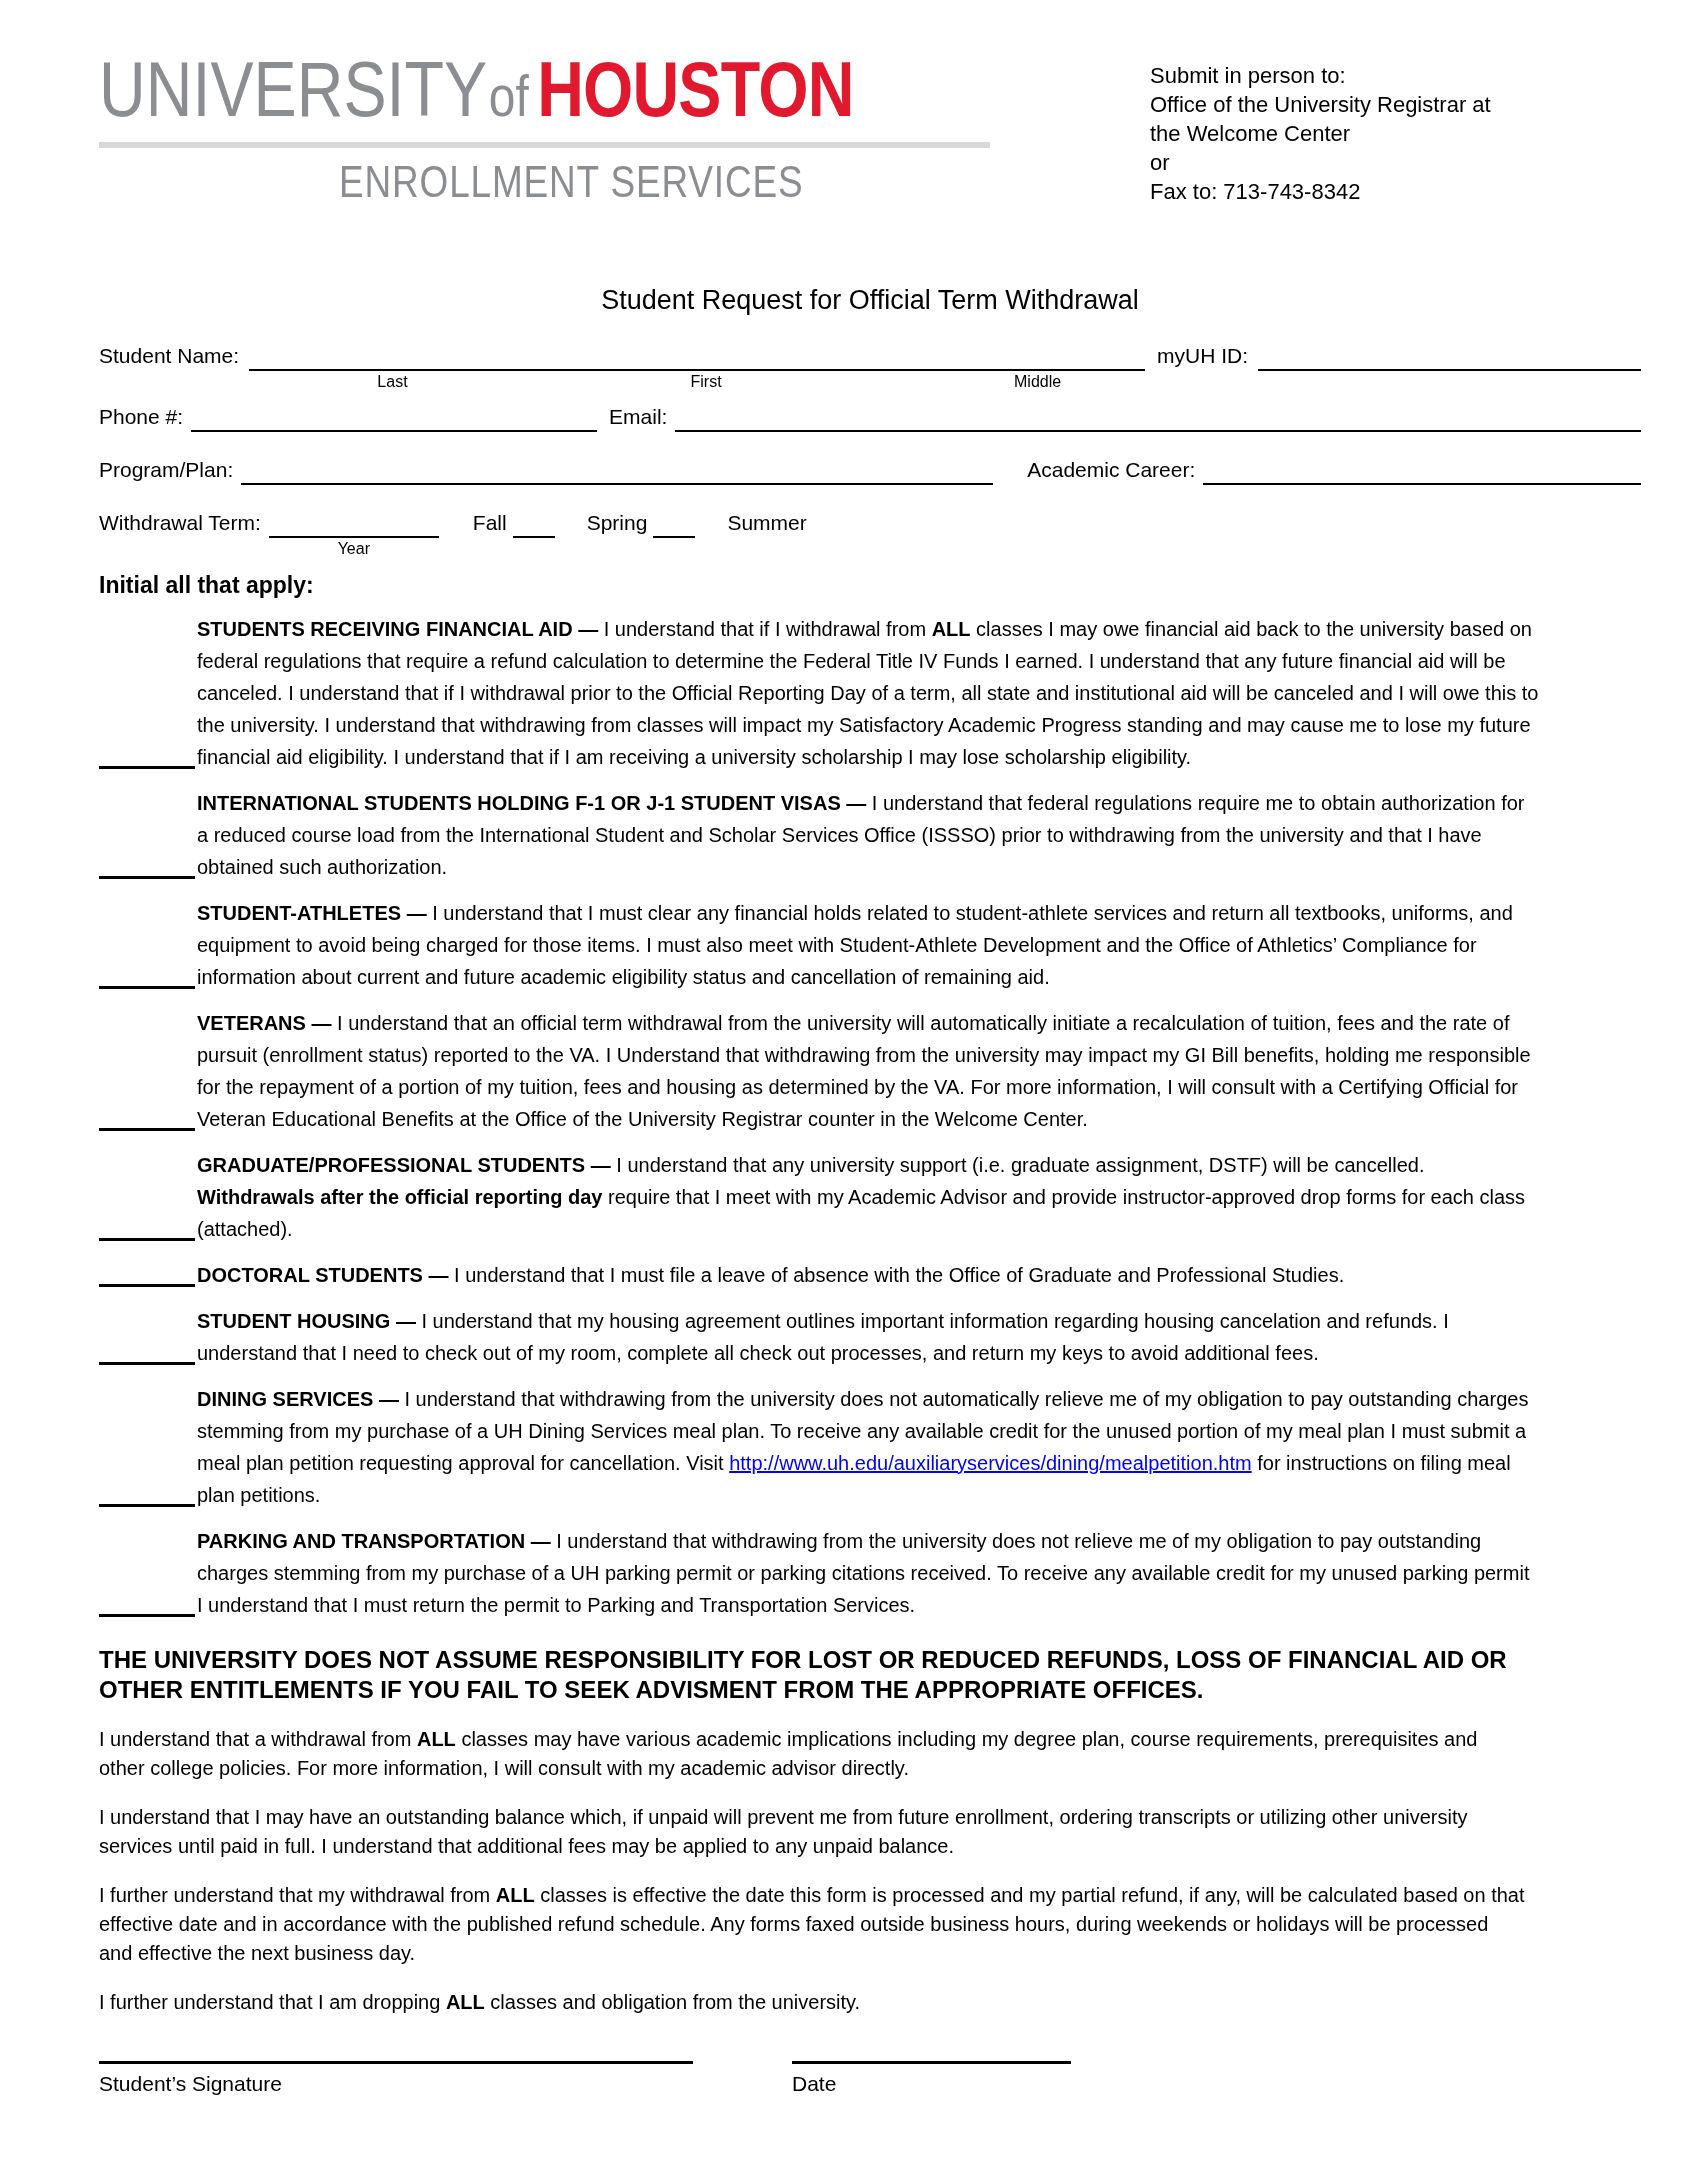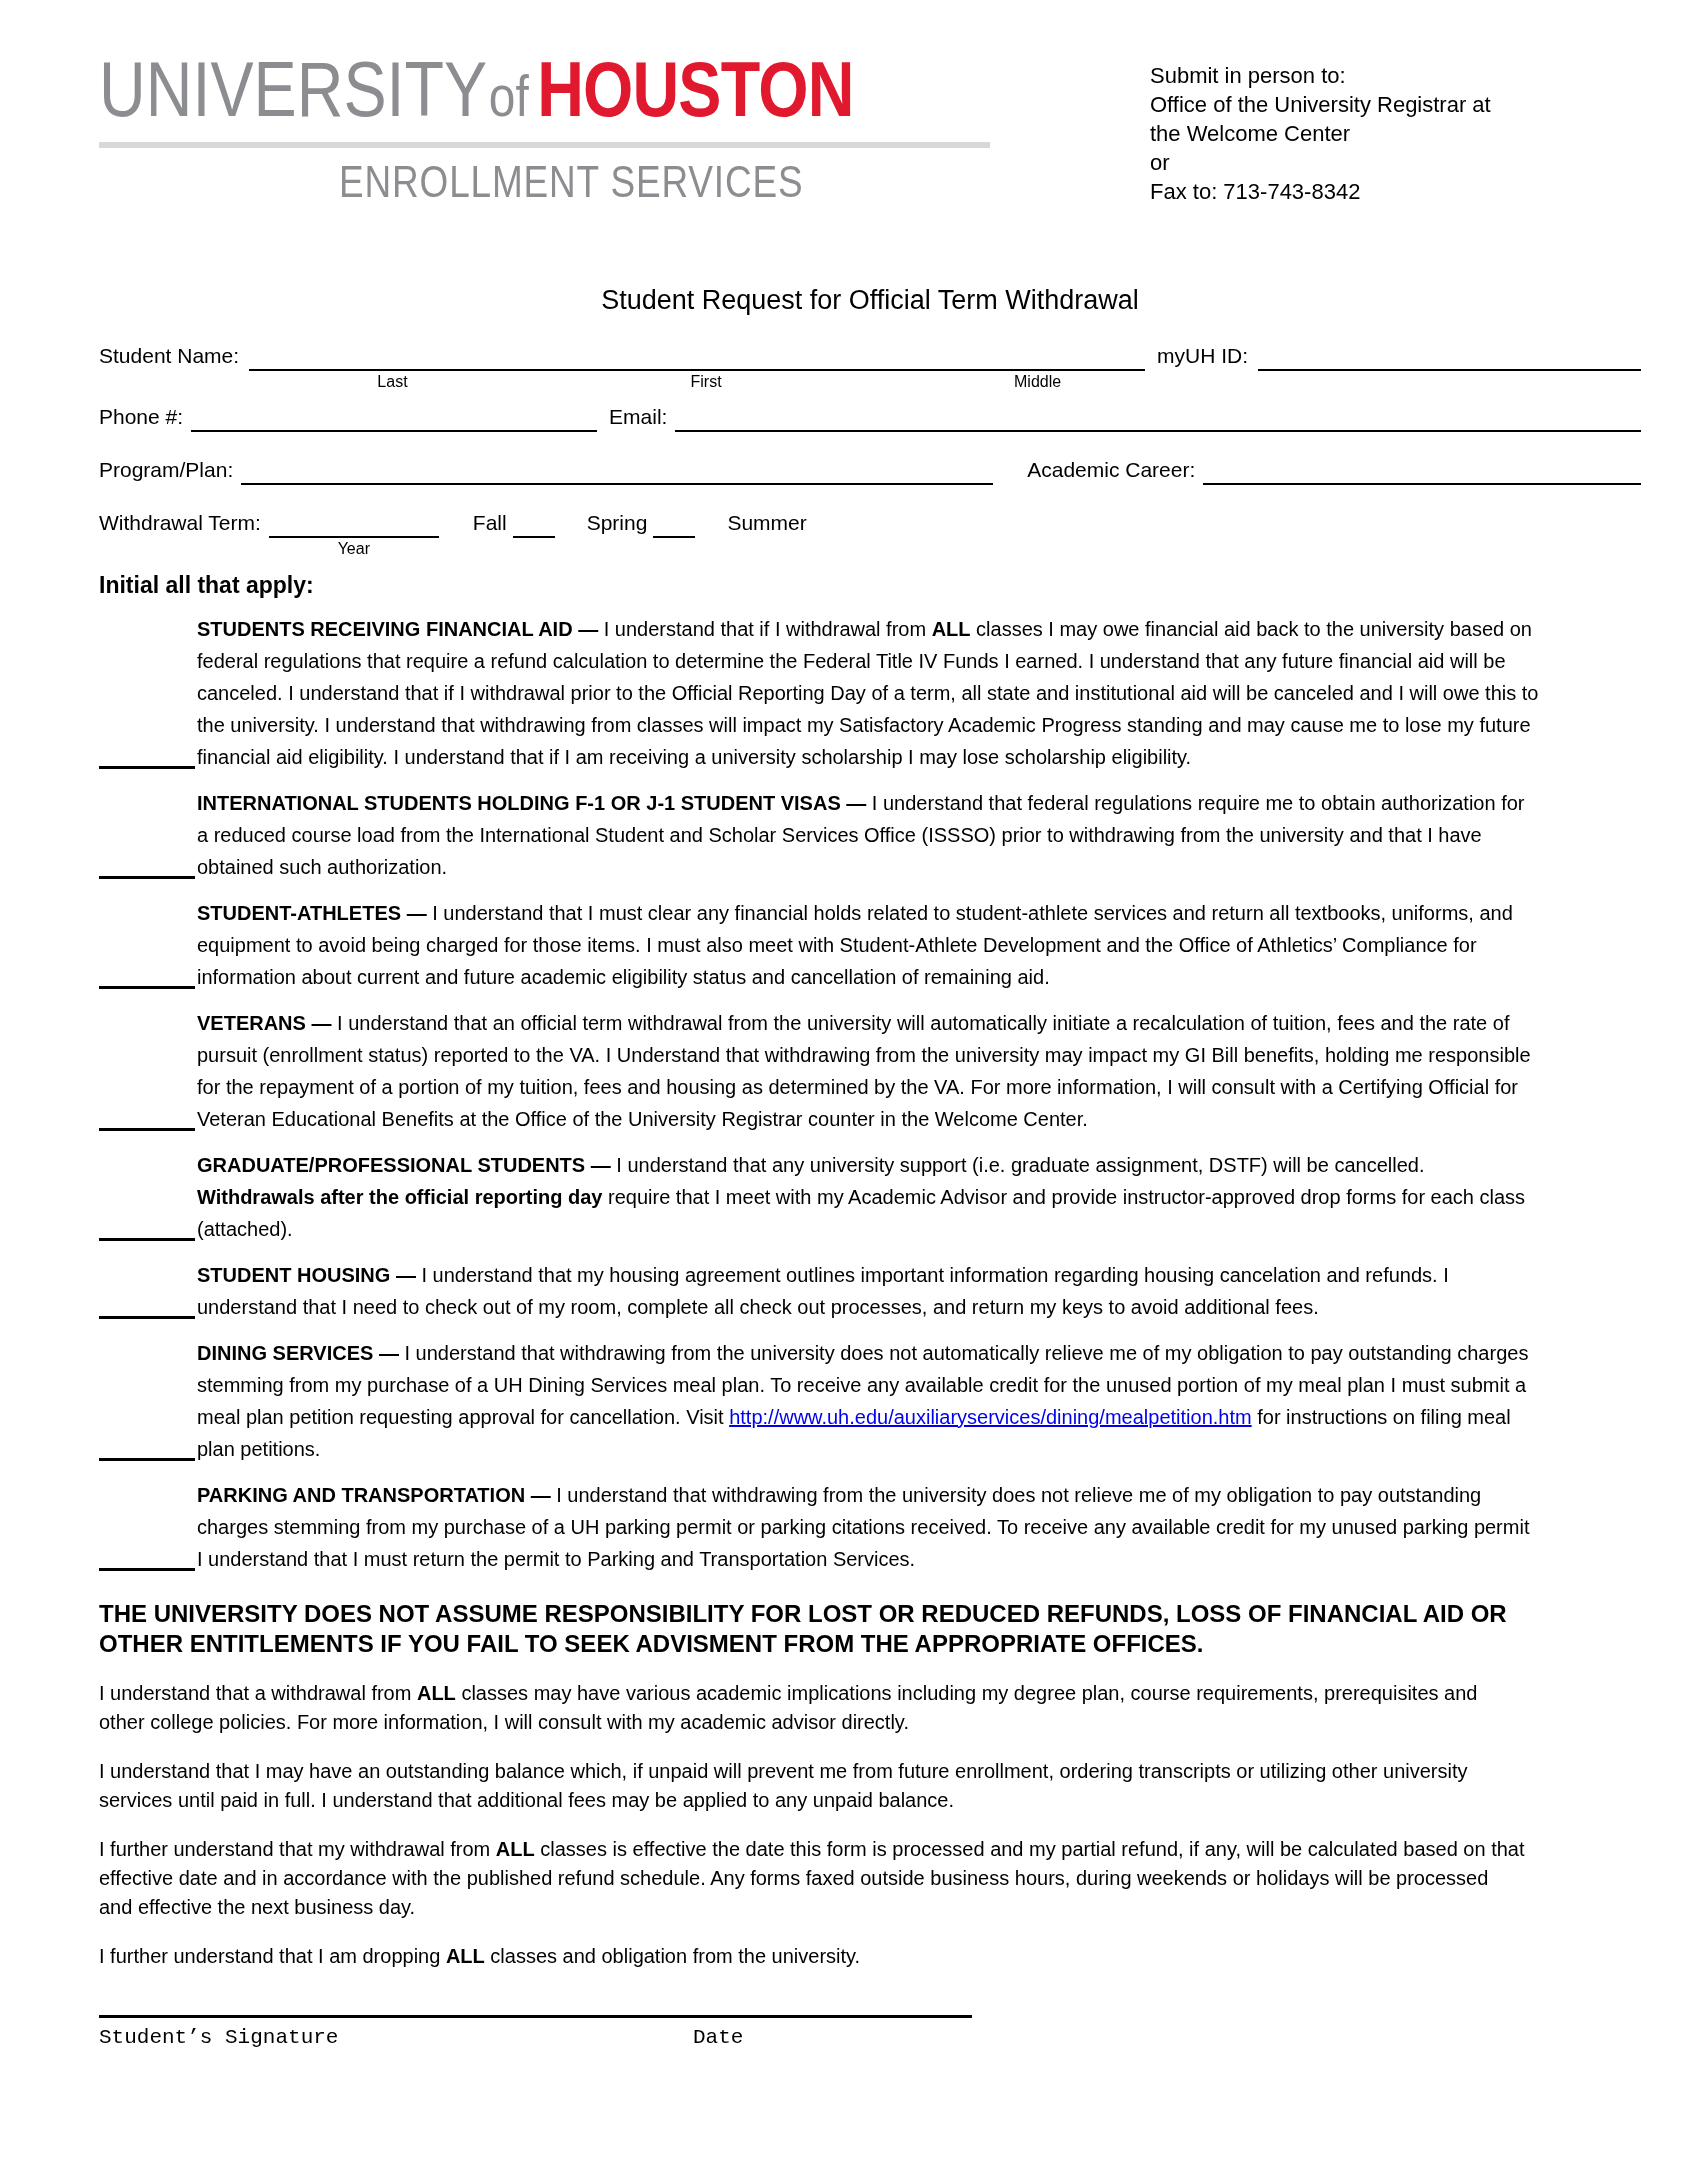--- a/index.html
+++ b/index.html
@@ -66,21 +66,21 @@
     position:absolute;left:0;bottom:4px;width:96px;border-bottom:3px solid #000;
   }
   .sec-head{font-weight:700;}
   a.link{color:var(--link-blue);text-decoration:underline;}
 
   
   .warning{font-size:24px;font-weight:700;line-height:30px;margin-top:24px;width:1445px;}
   .closing{font-size:20px;line-height:29px;margin-top:20px;width:1426px;}
 
   
-  .sig-block{display:flex;align-items:flex-end;margin-top:44px;font-family:Liberation Mono, monospace;}
+  .sig-block{display:flex;align-items:flex-end;margin-top:44px;gap:99px;}
   .sig-line{width:594px;border-bottom:3px solid #000;height:0;}
   .date-line{width:279px;border-bottom:3px solid #000;height:0;}
   .sig-label{font-size:21px;margin-top:8px;}
 </style>
 </head>
 <body>
 
 <div class="page">
 
   <header class="header">
@@ -163,20 +163,24 @@
   <div class="section">
     <div class="init-line"></div>
     <span class="sec-head">VETERANS — </span><span><span>I understand that an official term withdrawal from the university will automatically initiate a recalculation of tuition, fees and the rate of pursuit (enrollment status) reported to the VA. I Understand that withdrawing from the university may impact my GI Bill benefits, holding me responsible for the repayment of a portion of my tuition, fees and housing as determined by the VA. For more information, I will consult with a Certifying Official for Veteran Educational Benefits at the Office of the University Registrar counter in the Welcome Center.</span></span>
   </div>
 
   <div class="section">
     <div class="init-line"></div>
     <span class="sec-head">GRADUATE/PROFESSIONAL STUDENTS — </span><span><span>I understand that any university support (i.e. graduate assignment, DSTF) will be cancelled. </span><span style="font-weight: 700;">Withdrawals after the official reporting day</span><span> require that I meet with my Academic Advisor and provide instructor-approved drop forms for each class (attached).</span></span>
   </div>
 
+  <div class="section">
+    <div class="init-line"></div>
+    <span class="sec-head">DOCTORAL STUDENTS — </span><span><span>I understand that I must file a leave of absence with the Office of Graduate and Professional Studies.</span></span>
+  </div>
 
   <div class="section">
     <div class="init-line"></div>
     <span class="sec-head">STUDENT HOUSING — </span><span><span>I understand that my housing agreement outlines important information regarding housing cancelation and refunds. I understand that I need to check out of my room, complete all check out processes, and return my keys to avoid additional fees.</span></span>
   </div>
 
   <div class="section">
     <div class="init-line"></div>
     <span class="sec-head">DINING SERVICES — </span><span><span>I understand that withdrawing from the university does not automatically relieve me of my obligation to pay outstanding charges stemming from my purchase of a UH Dining Services meal plan. To receive any available credit for the unused portion of my meal plan I must submit a meal plan petition requesting approval for cancellation. Visit </span><a class="link" href="#">http://www.uh.edu/auxiliaryservices/dining/mealpetition.htm</a><span> for instructions on filing meal plan petitions.</span></span>
   </div>

